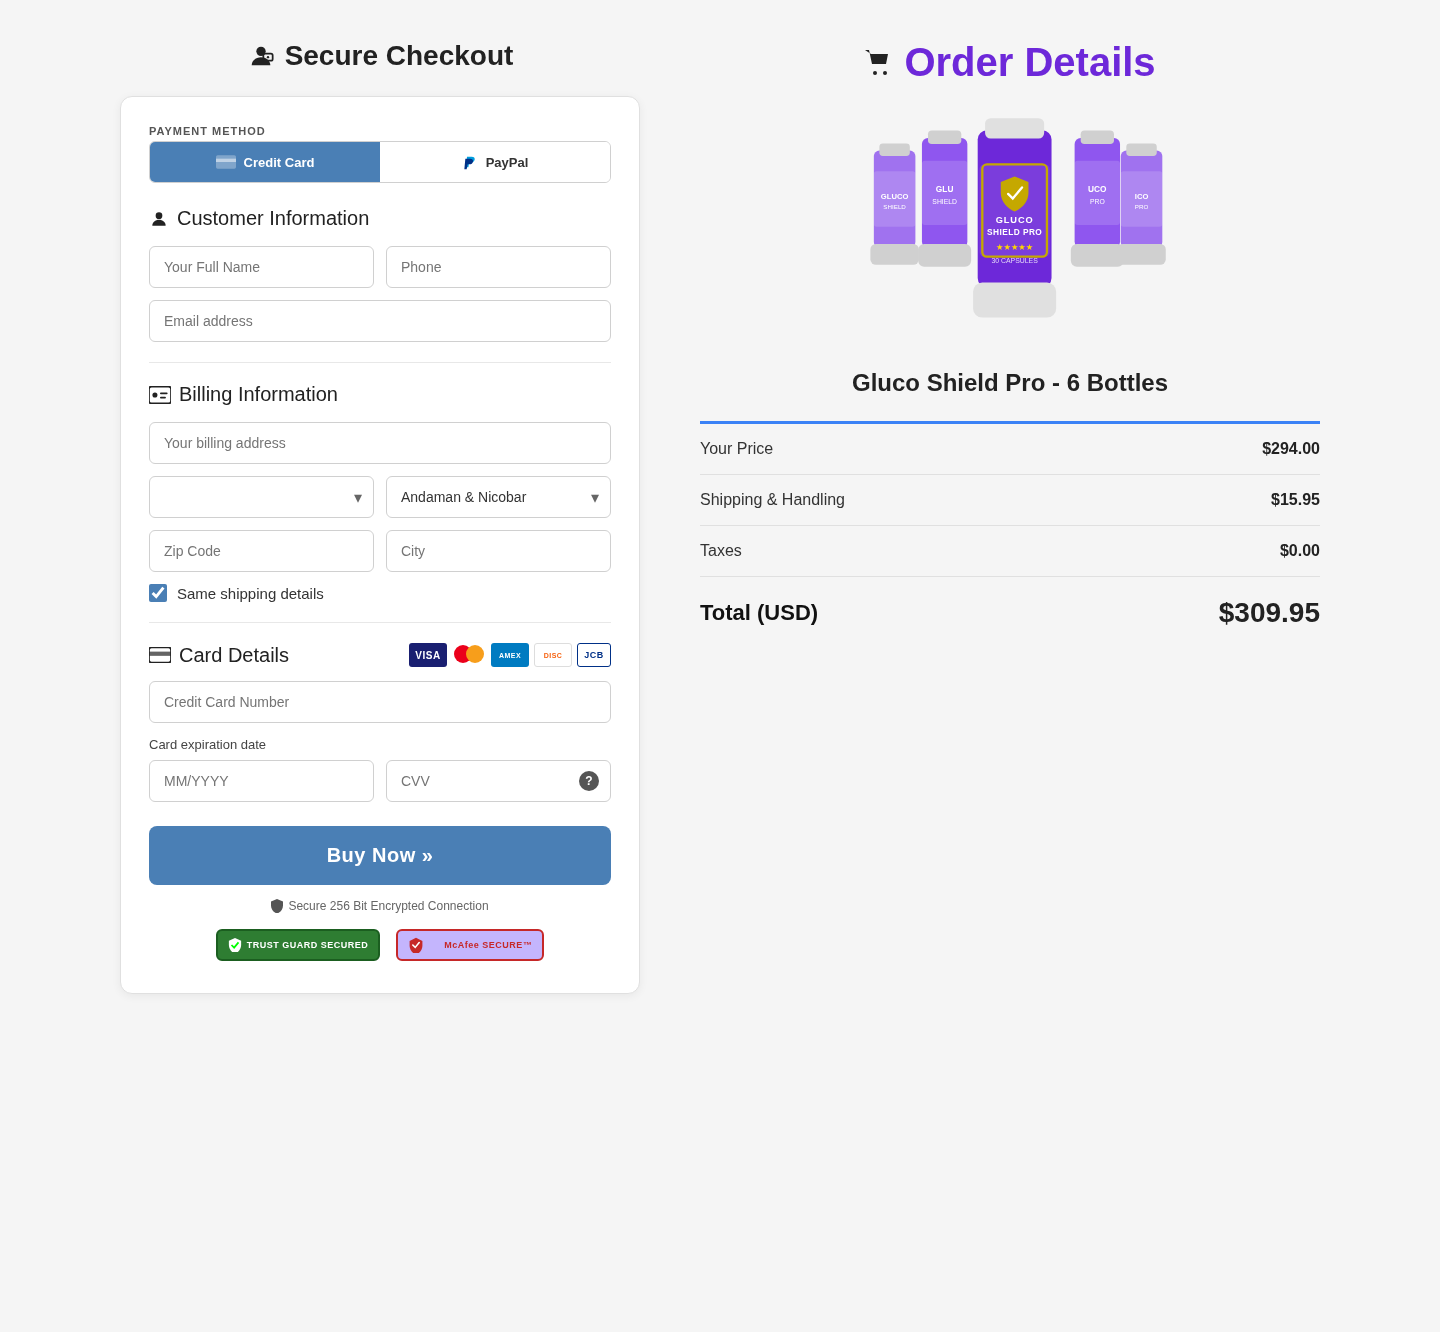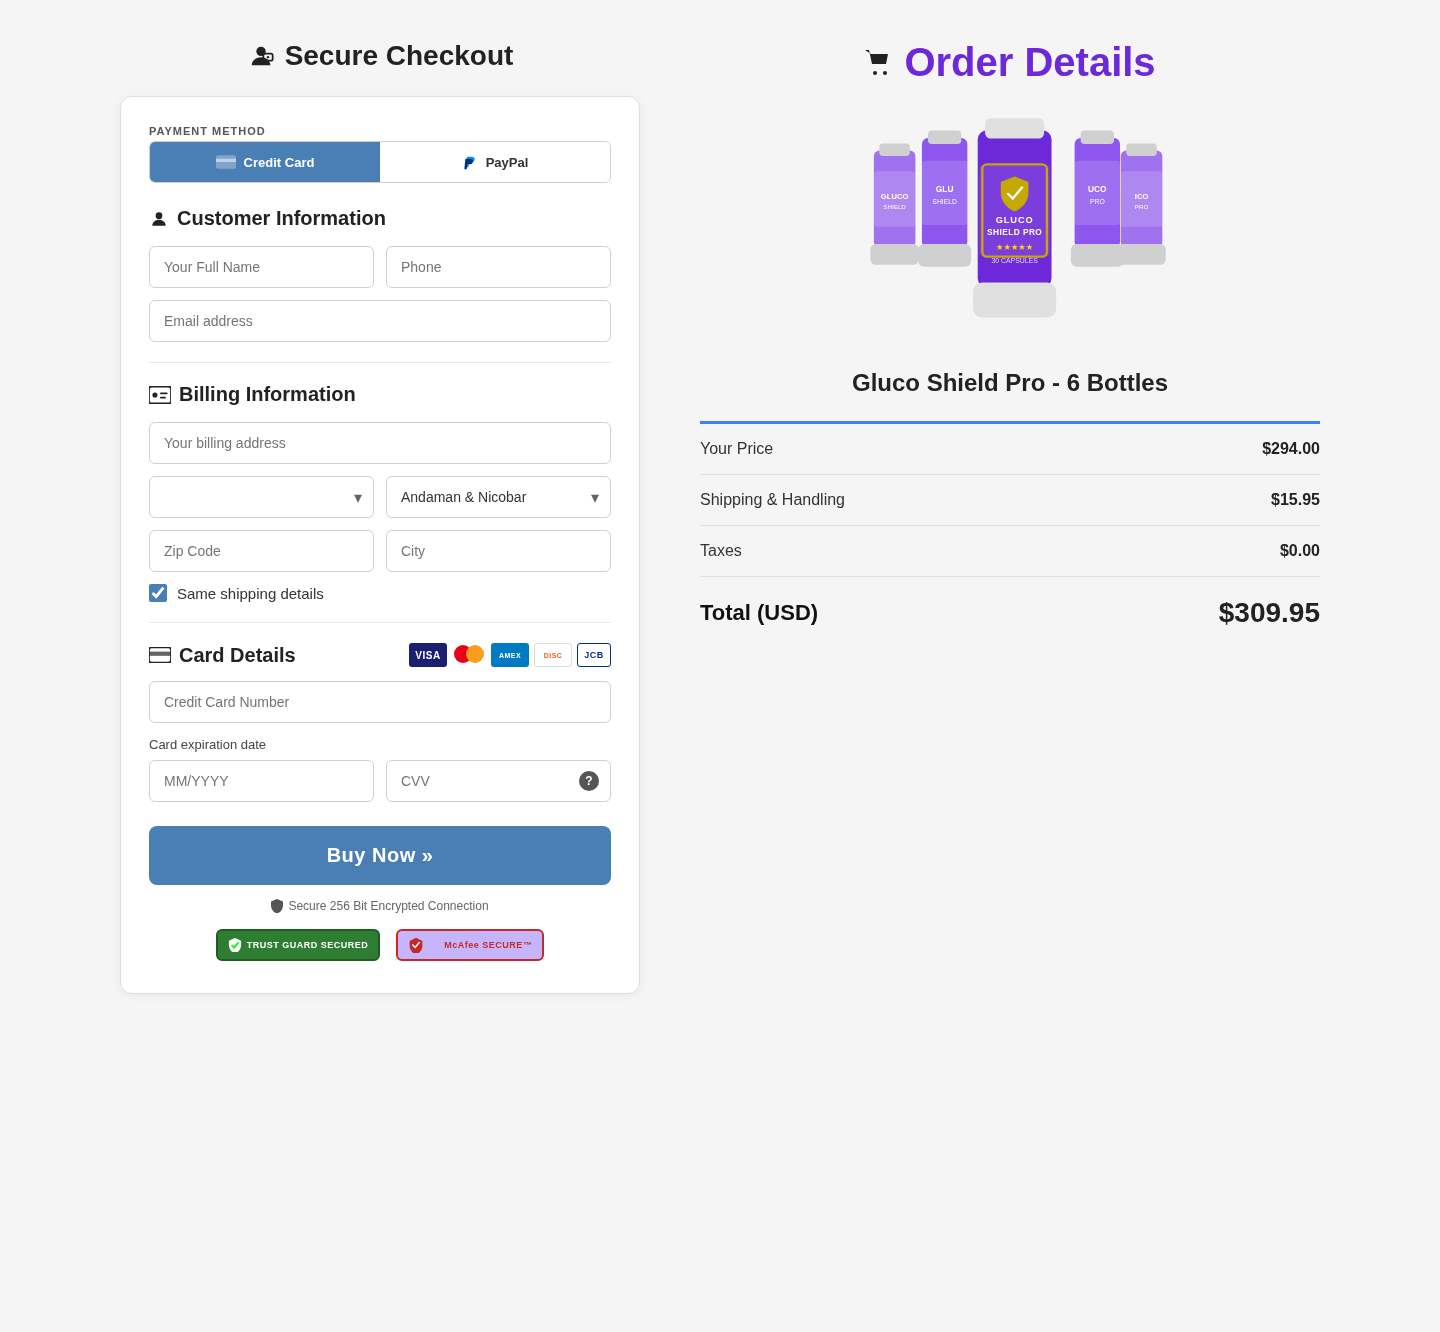--- a/index.html
+++ b/index.html
@@ -75,21 +75,21 @@
       background: #4a7fb5;
       color: #fff;
     }
     .payment-tab.inactive {
       background: #fff;
       color: #333;
     }
     
     .section-header {
       font-size: 20px;
-      font-weight: 700;
+      font-weight: 400;
       color: #222;
       margin-bottom: 16px;
       display: flex;
       align-items: center;
       gap: 8px;
     }
     
     .form-row {
       display: flex;
       gap: 12px;

